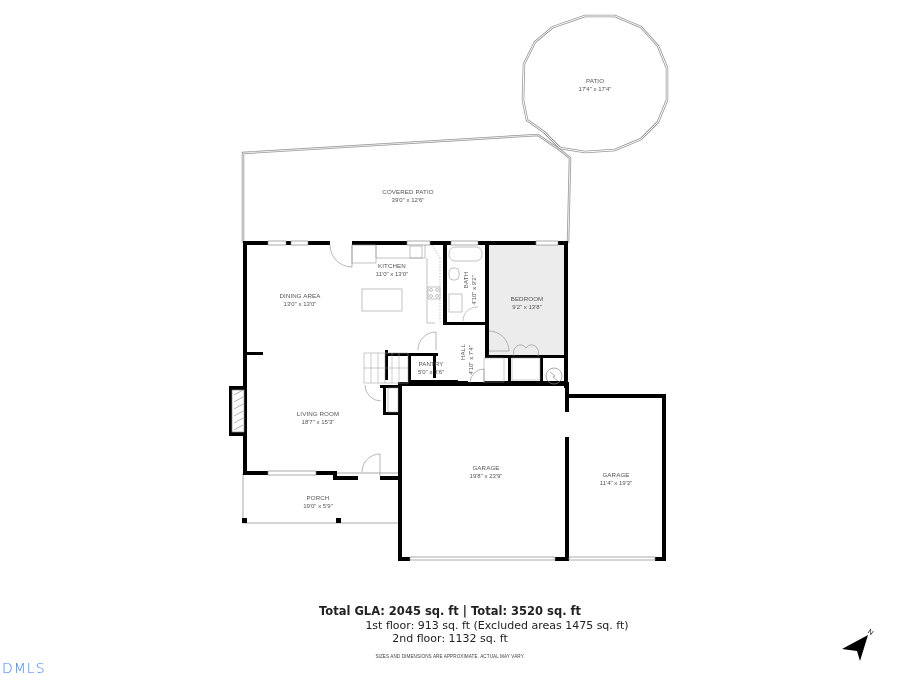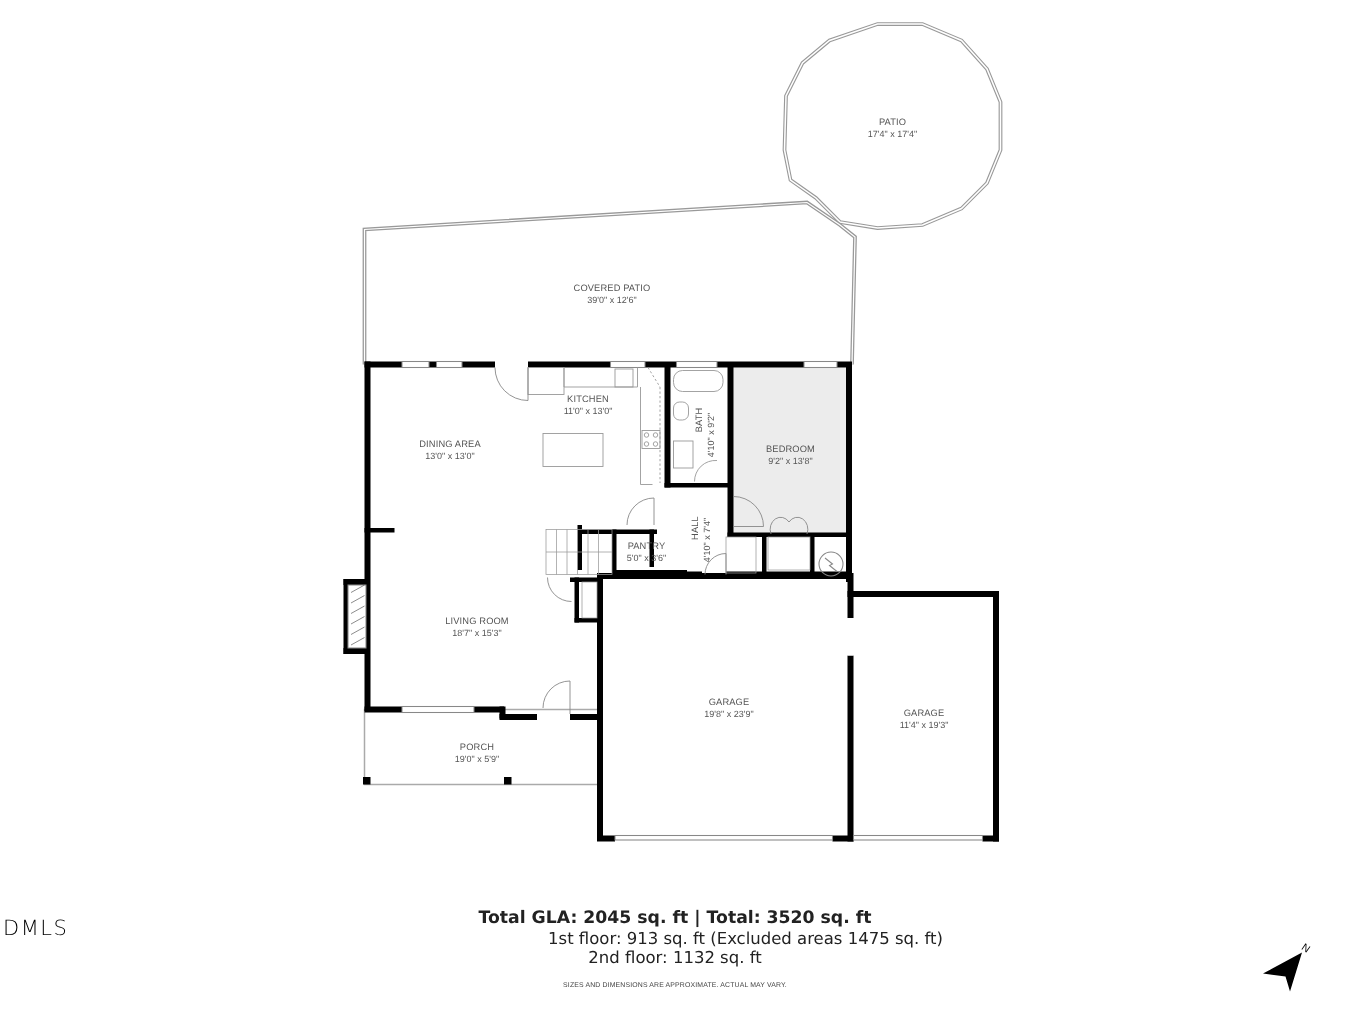--- a/index.html
+++ b/index.html
@@ -8,21 +8,21 @@
     #plan { position: absolute; left: 0; top: 0; width: 900px; height: 675px; }
     .room-label { font-family: "Liberation Sans", sans-serif; font-size: 6.2px; fill: #555; letter-spacing: 0.1px; }
     .room-dim { font-family: "Liberation Sans", sans-serif; font-size: 6px; fill: #555; }
     .summary { position: absolute; left: 0; width: 900px; text-align: center; color: #222;
                font-family: "DejaVu Sans", sans-serif; }
     .summary-title { top: 604px; font-size: 11.5px; font-weight: bold; }
     .summary-line1 { top: 619px; font-size: 11px; padding-left: 47px; }
     .summary-line2 { top: 632px; font-size: 11px; }
     .disclaimer { position: absolute; top: 654px; left: 0; width: 900px; text-align: center;
                   font-size: 4.6px; color: #444; letter-spacing: 0.1px; font-family: "Liberation Sans", sans-serif; }
-    .brand { position: absolute; left: 2px; top: 611px; font-size: 14px; color: #000000;
+    .brand { position: absolute; left: 2px; top: 660px; font-size: 14px; color: #3b82f6;
              letter-spacing: 1px; font-weight: 300; font-family: "DejaVu Sans", sans-serif; }
     .compass { position: absolute; left: 838px; top: 625px; width: 40px; height: 40px; }
   </style>
 </head>
 <body>
 
 <svg id="plan" viewBox="0 0 900 675" xmlns="http://www.w3.org/2000/svg">
 
   <g>
     <polygon points="585,16 615,16 641,27 658,46 667,68 667,100 658,122 641,139 615,150 585,152 560,148 544,132 527,120 523,100 524,64 535,42 553,27" fill="#fff" stroke="#999" stroke-width="2.5"></polygon>

